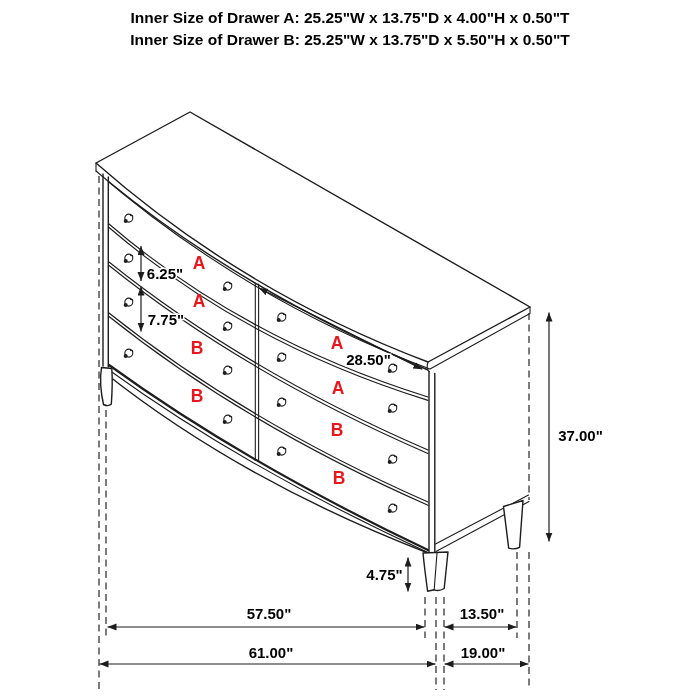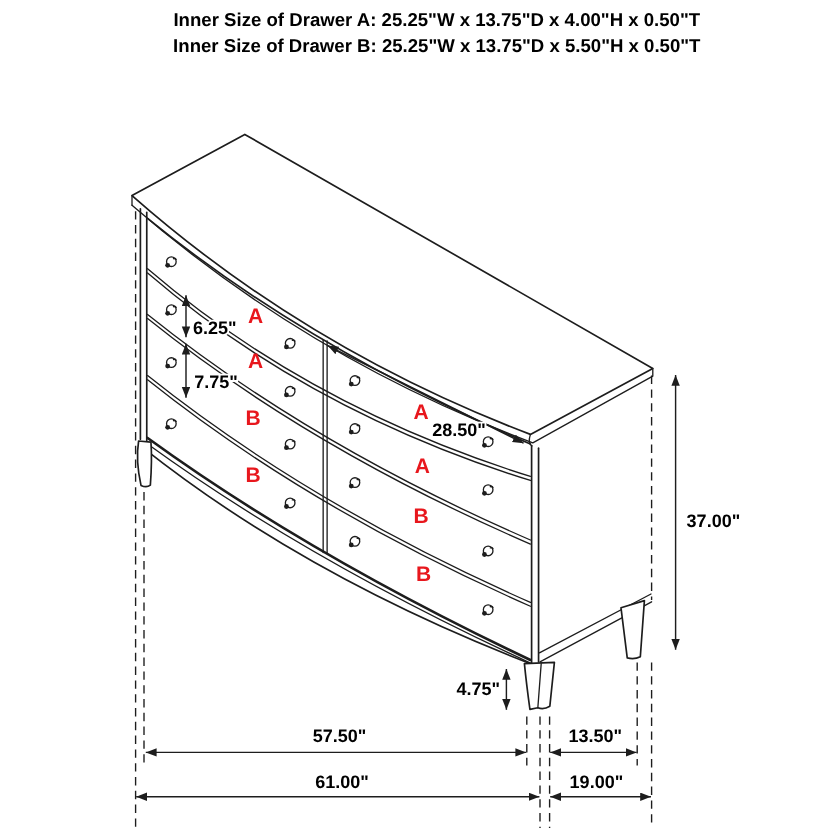--- a/index.html
+++ b/index.html
@@ -1,16 +1,16 @@
 <!DOCTYPE html>
 <html style="--line: #1d1d1d; --red: #e8171d; --text: #000000; --bg: #ffffff;"><head>
 <meta charset="utf-8">
 <style>
   html,body{margin:0;padding:0;background:#fff;}
-  .stage{position:relative;width:636px;height:700px;background:var(--bg,#fff);overflow:hidden;padding-left:14px;}
+  .stage{position:relative;width:636px;height:700px;background:var(--bg,#fff);overflow:hidden;}
   svg{display:block;}
   .ln{stroke:var(--line,#1d1d1d);fill:none;stroke-width:1.4;stroke-linejoin:round;stroke-linecap:round;}
   .ln-thin{stroke:var(--line,#1d1d1d);fill:none;stroke-width:1.1;stroke-linejoin:round;stroke-linecap:round;}
   .ln-thick{stroke:var(--line,#1d1d1d);fill:none;stroke-width:2.2;stroke-linecap:round;}
   .fillw{fill:#fff;}
   .dash{stroke:var(--line,#1d1d1d);fill:none;stroke-width:1.15;stroke-dasharray:7 4.5;}
   .dim{stroke:var(--line,#1d1d1d);fill:none;stroke-width:1.2;}
   .knf{fill:var(--line,#1d1d1d);stroke:none;}
   text{font-family:"Liberation Sans","DejaVu Sans",sans-serif;}
   .hdr{font-size:15.5px;font-weight:bold;fill:var(--text,#000);text-anchor:middle;dominant-baseline:central;}

